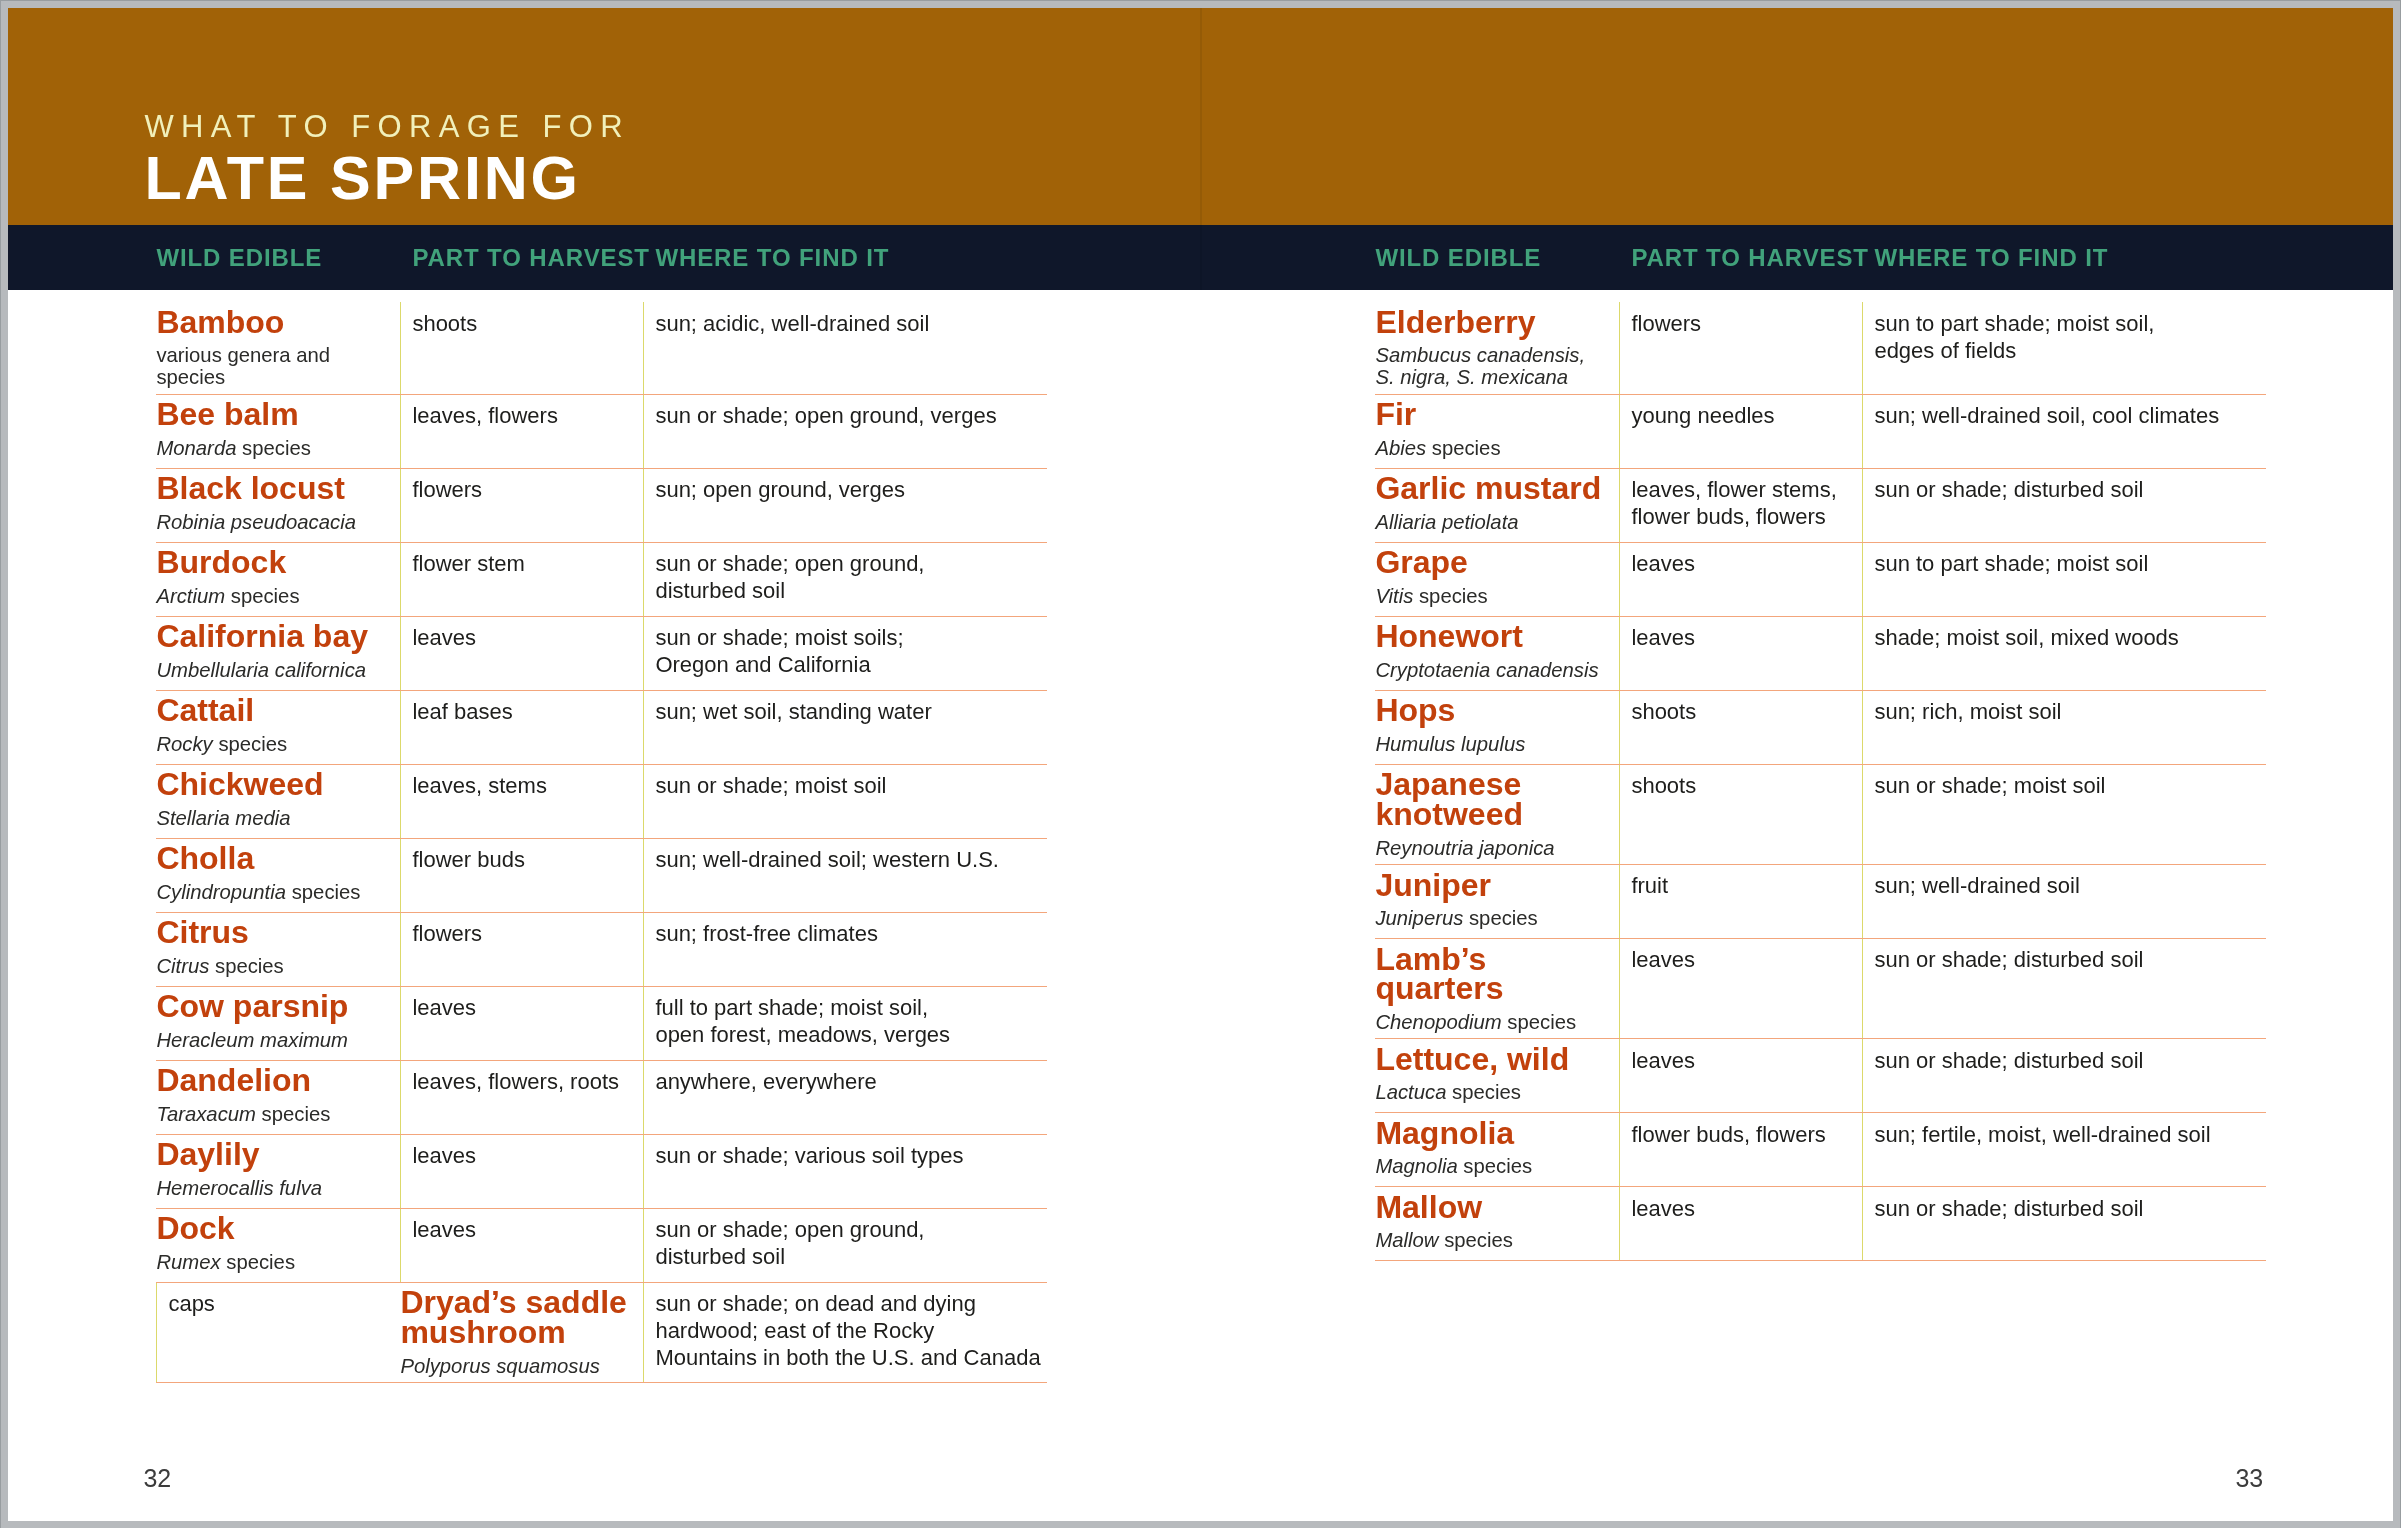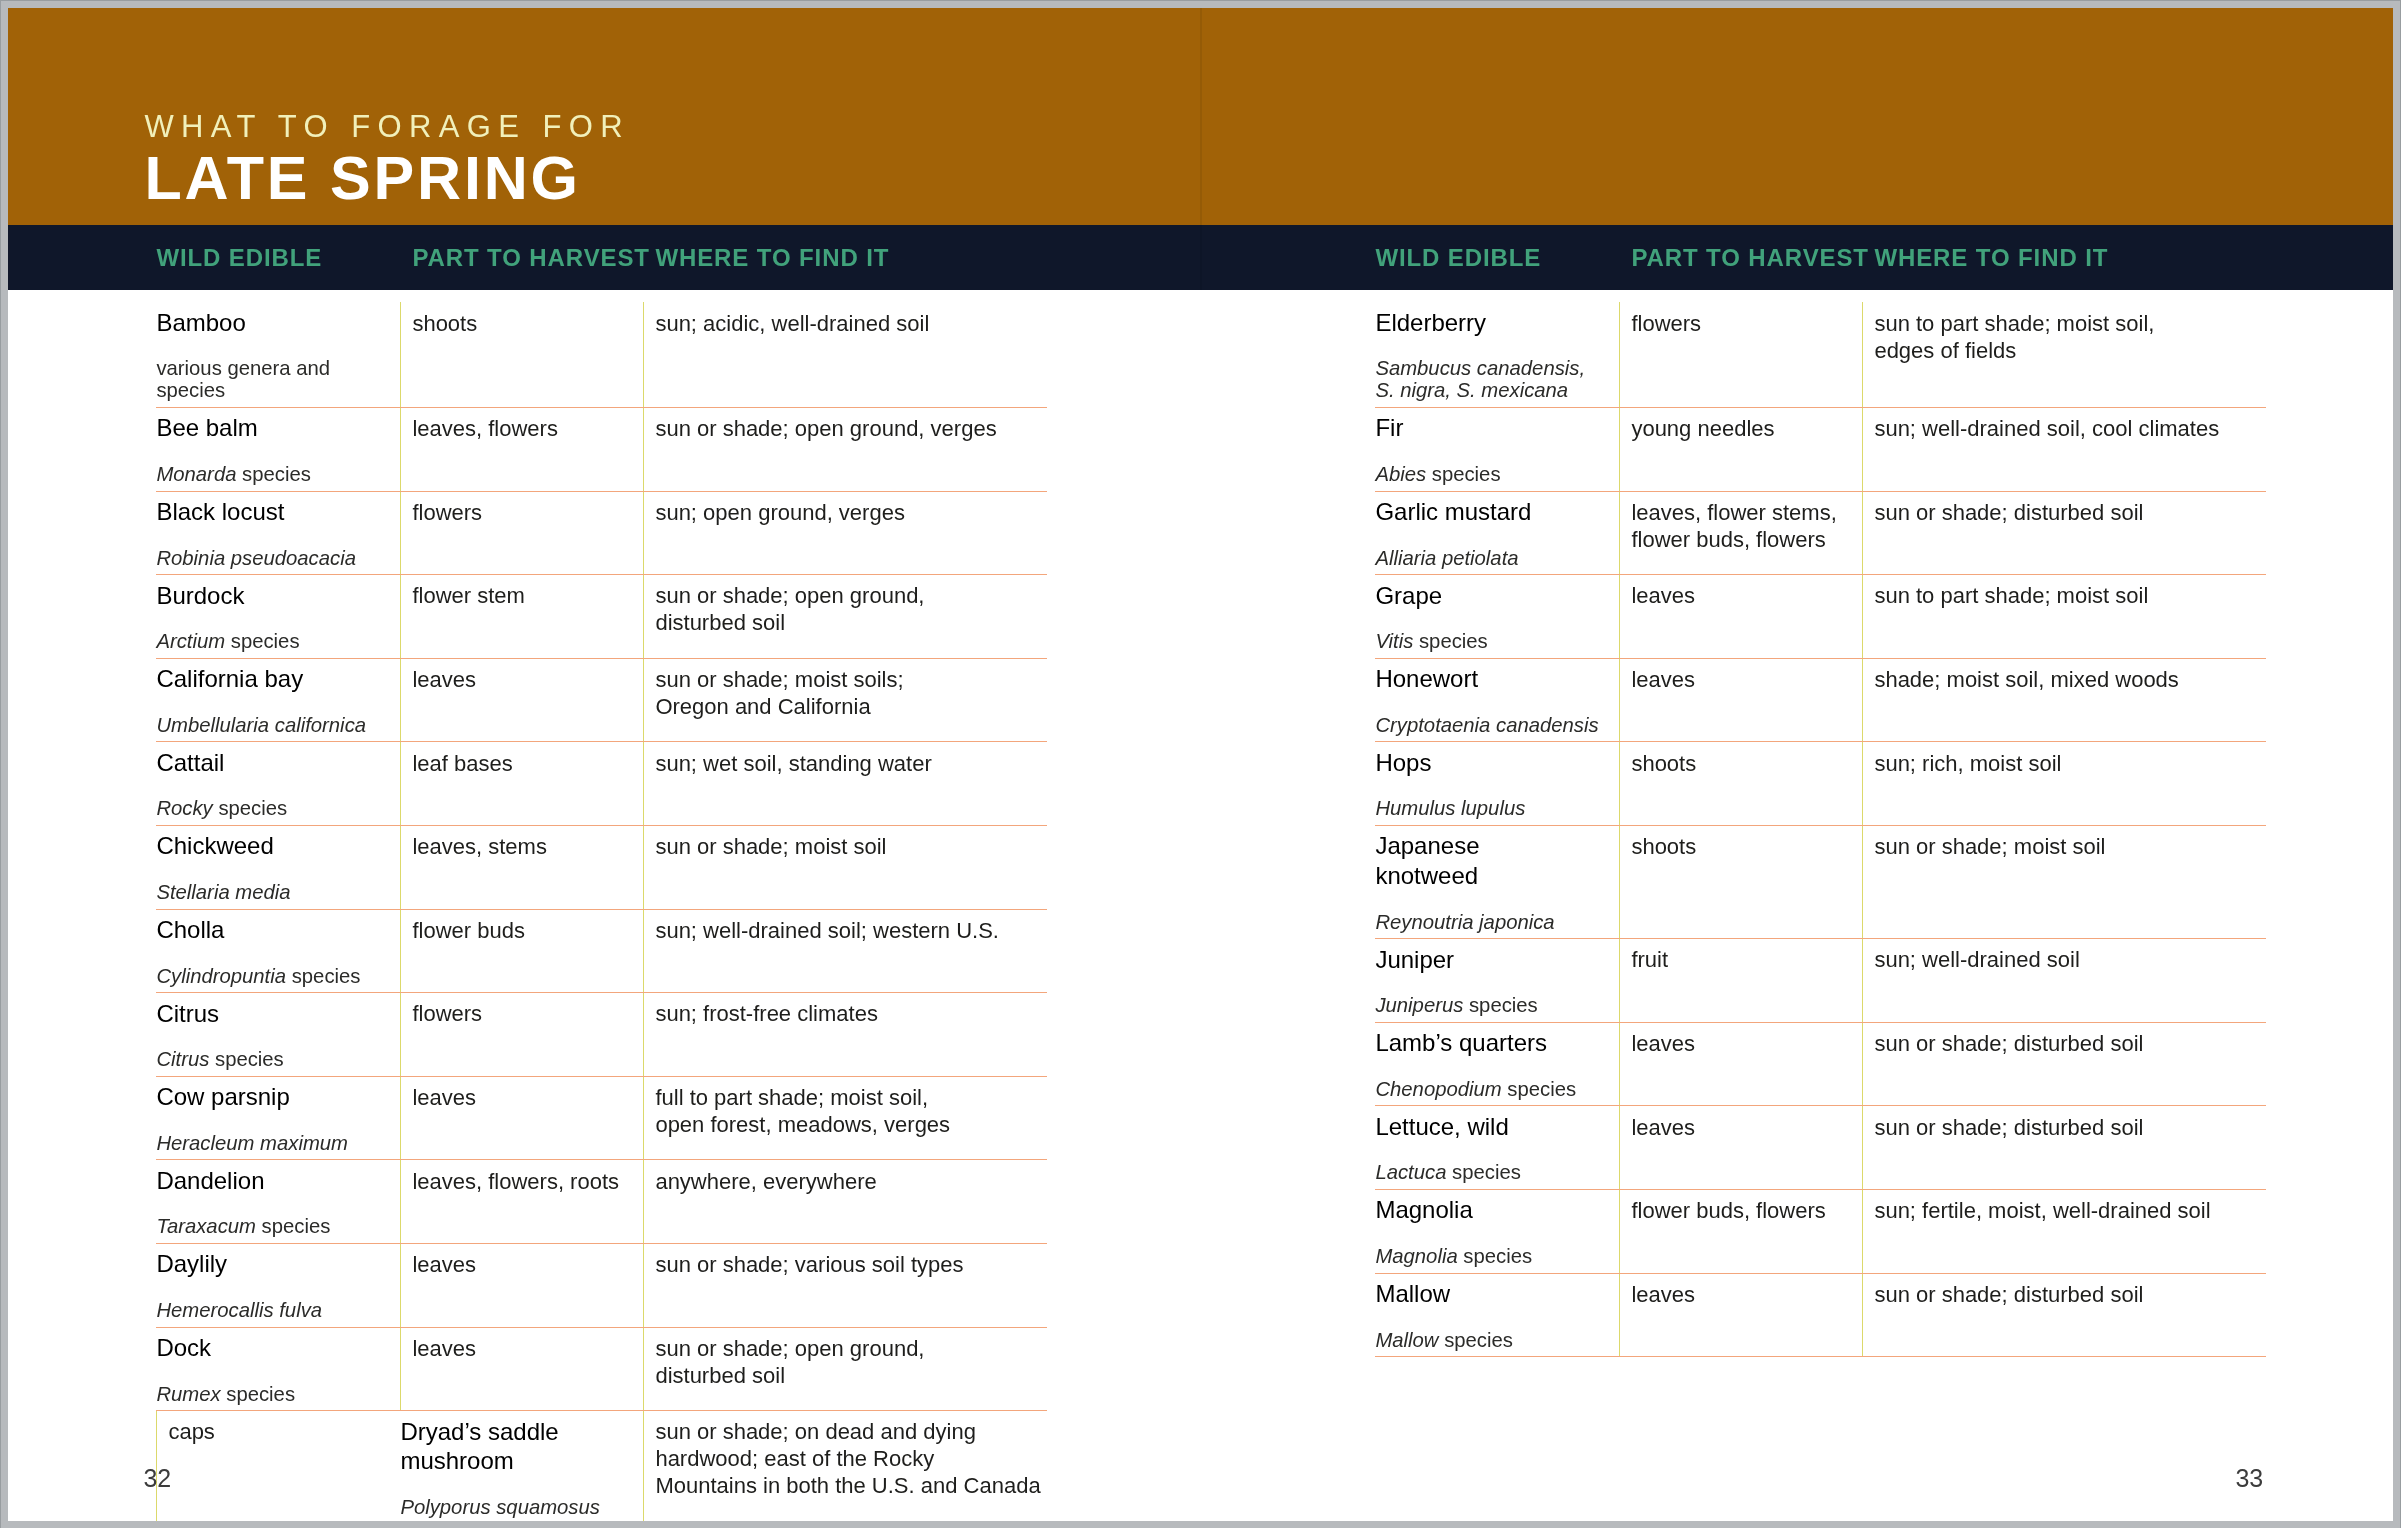--- a/index.html
+++ b/index.html
@@ -54,25 +54,25 @@
   .content{display:flex;}
   .table{margin-top:12px;}
   .row{
     display:grid;grid-template-columns:244px 243px 1fr;
     border-bottom:1.8px solid #f3a67c;
     min-height:74px;box-sizing:border-box;
   }
   .cell{padding:5.5px 0 5.5px 0;box-sizing:border-box;}
   .cell.c2,.cell.c3{border-left:1.8px solid #dcd96b;padding-left:11px;padding-right:1.8px;}
   .plant-name{
-    color:#000000;font-weight:normal;font-size:24px;line-height:29.6px;
+    color:#c2410c;font-weight:bold;font-size:32px;line-height:29.6px;
     white-space:pre-line;
   }
   .species-line{
-    font-size:20.3px;line-height:22px;color:#2b2b29;margin-top:20px;
+    font-size:20.3px;line-height:22px;color:#2b2b29;margin-top:7px;
     white-space:pre-line;
   }
   .species-line .sci{font-style:italic;}
   .species-line .sci-suffix{font-style:normal;}
   .part-text,.where-text{
     font-size:22px;line-height:27px;color:#1e1e1c;
     white-space:pre-line;margin-top:1.8px;
   }
   
   .footer span{position:absolute;color:#3c3c3c;}

